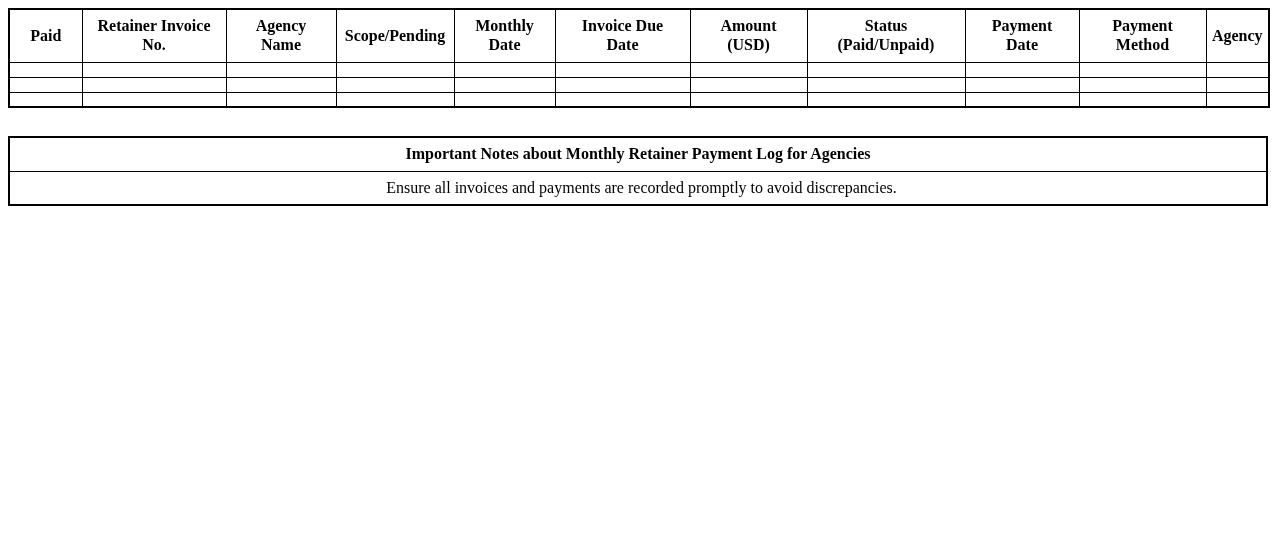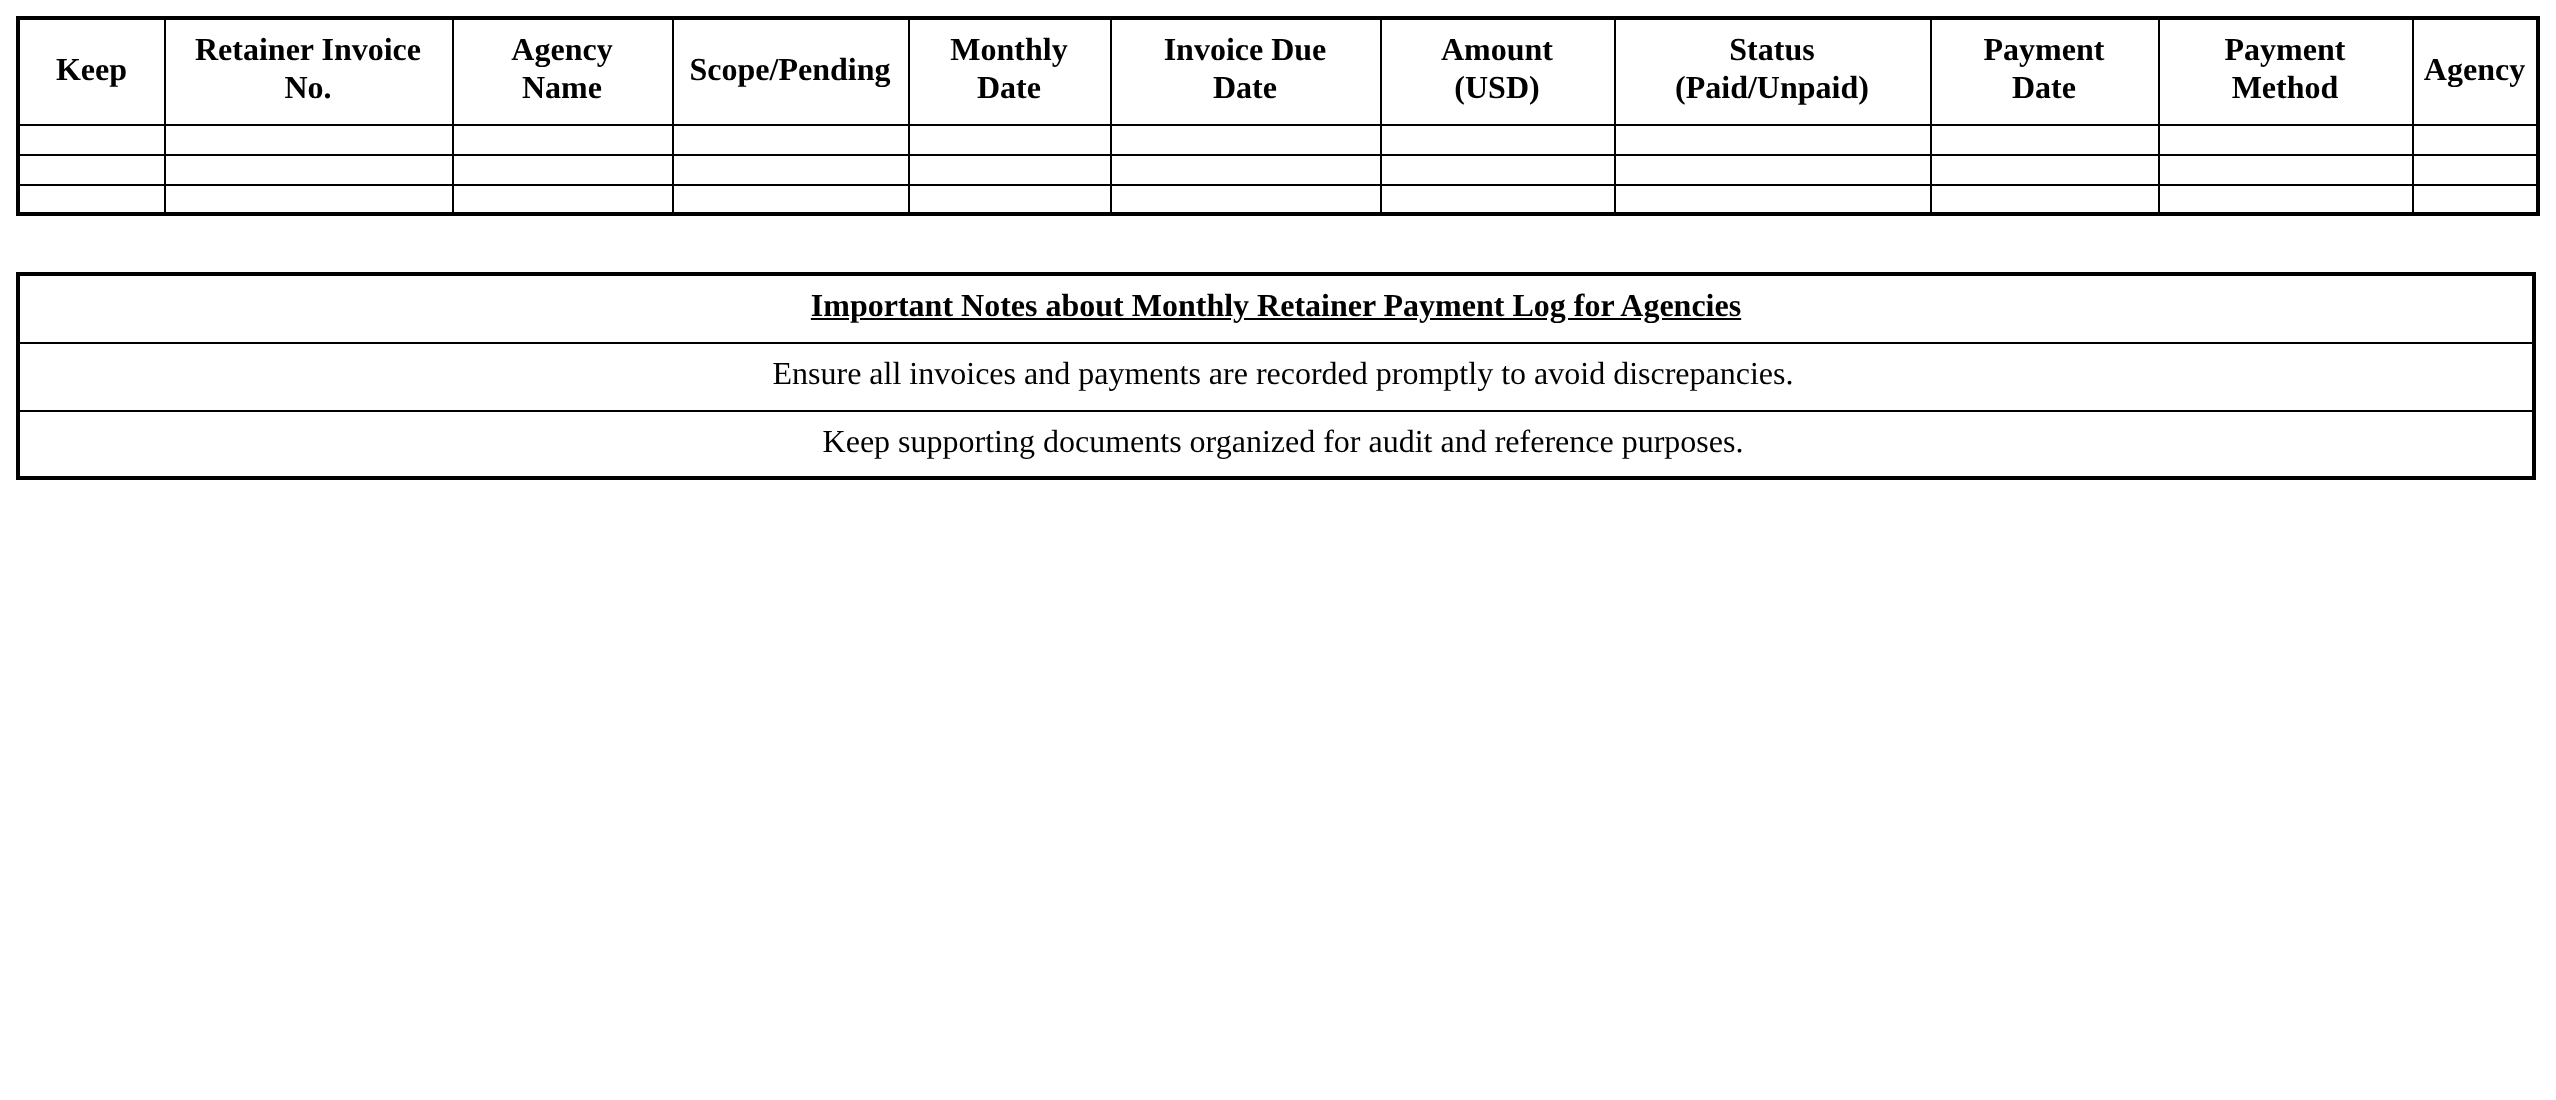--- a/index.html
+++ b/index.html
@@ -38,21 +38,20 @@
   }
 
   
   .notes-table { margin-top: 28px; }
   .notes-table th.notes-title {
     font-weight: bold;
     text-align: center;
     vertical-align: middle;
     height: 34px;
     padding: 1px 4px;
-    text-decoration: underline;
   }
   .notes-table td.note-cell {
     height: 34px;
     text-align: center;
     vertical-align: middle;
     padding: 1px 6px 1px 13px;
   }
 </style>
 </head>
 <body>
@@ -66,21 +65,21 @@
     <col style="width:101px">
     <col style="width:135px">
     <col style="width:117px">
     <col style="width:158px">
     <col style="width:114px">
     <col style="width:127px">
     <col style="width:63px">
   </colgroup>
   <thead>
     <tr>
-      <th>Keep</th>
+      <th>Paid</th>
       <th>Retainer Invoice
 No.</th>
       <th>Agency
 Name</th>
       <th>Scope/Pending</th>
       <th>Monthly
 Date</th>
       <th>Invoice Due
 Date</th>
       <th>Amount
@@ -140,17 +139,14 @@
 <table class="notes-table">
   <thead>
     <tr>
       <th class="notes-title">Important Notes about Monthly Retainer Payment Log for Agencies</th>
     </tr>
   </thead>
   <tbody>
     <tr>
       <td class="note-cell">Ensure all invoices and payments are recorded promptly to avoid discrepancies.</td>
     </tr>
-    <tr>
-      <td class="note-cell">Keep supporting documents organized for audit and reference purposes.</td>
-    </tr>
   </tbody>
 </table>
 
 </body></html>

